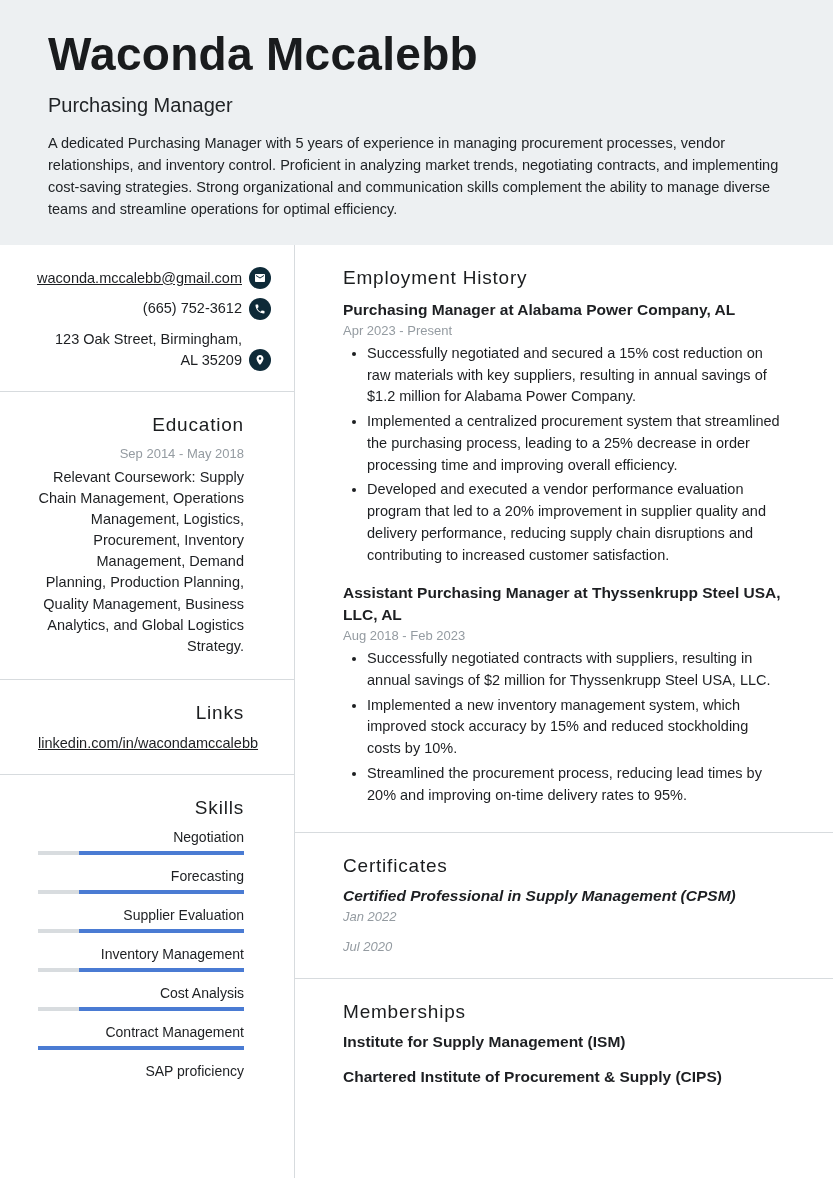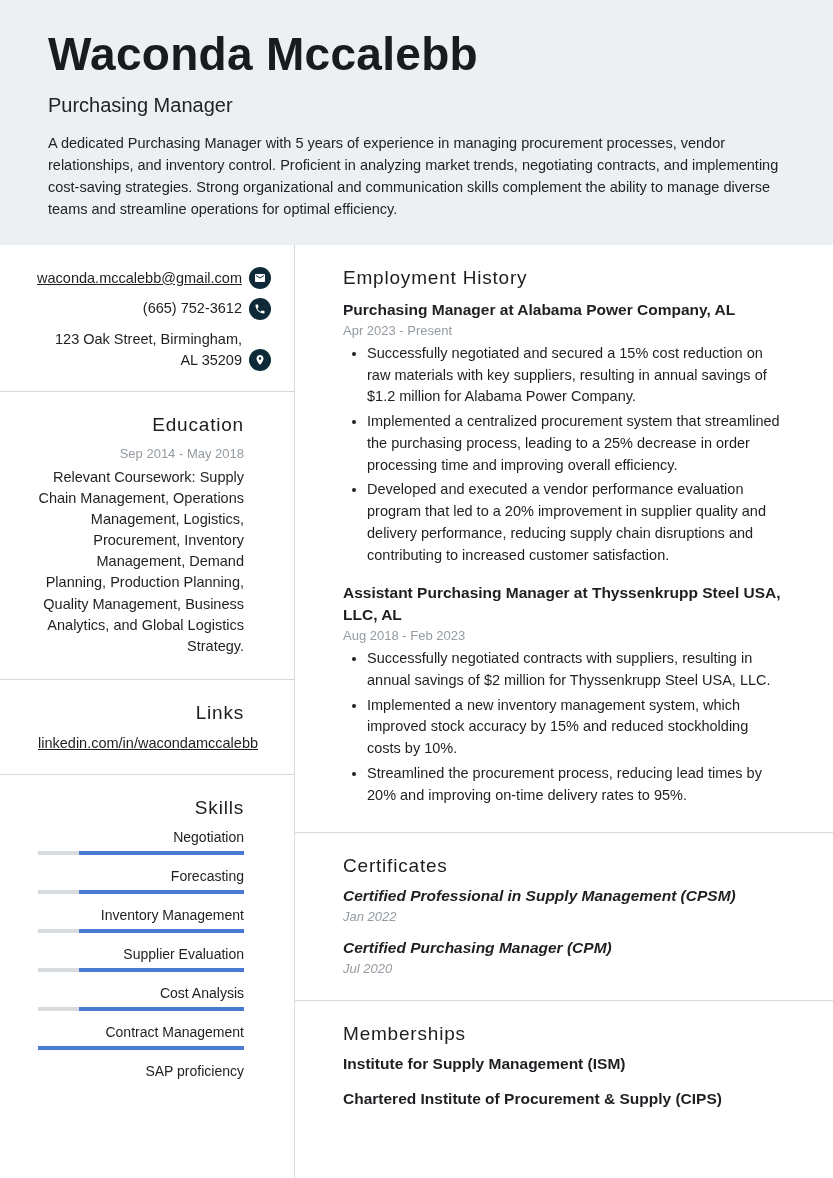--- a/index.html
+++ b/index.html
@@ -158,27 +158,27 @@
               <div class="skill-fill" style="width: 80%;"></div>
             </div>
         </div>
         <div class="skill">
           <div class="skill-label">Forecasting</div>
           <div class="skill-bar">
               <div class="skill-fill" style="width: 80%;"></div>
             </div>
         </div>
         <div class="skill">
+          <div class="skill-label">Supplier Evaluation</div>
+          <div class="skill-bar">
+              <div class="skill-fill" style="width: 80%;"></div>
+            </div>
+        </div>
+        <div class="skill">
           <div class="skill-label">Inventory Management</div>
-          <div class="skill-bar">
-              <div class="skill-fill" style="width: 80%;"></div>
-            </div>
-        </div>
-        <div class="skill">
-          <div class="skill-label">Supplier Evaluation</div>
           <div class="skill-bar">
               <div class="skill-fill" style="width: 80%;"></div>
             </div>
         </div>
         <div class="skill">
           <div class="skill-label">Cost Analysis</div>
           <div class="skill-bar">
               <div class="skill-fill" style="width: 80%;"></div>
             </div>
         </div>
@@ -222,21 +222,20 @@
         </div>
       </div>
 
       <div class="main-section bordered">
         <h2 class="section-heading">Certificates</h2>
         <div class="cert">
           <div class="cert-title">Certified Professional in Supply Management (CPSM)</div>
           <div class="cert-date">Jan 2022</div>
         </div>
         <div class="cert">
-          <div class="cert-title">Certified Purchasing Manager (CPM)</div>
           <div class="cert-date">Jul 2020</div>
         </div>
       </div>
 
       <div class="main-section">
         <h2 class="section-heading">Memberships</h2>
         <div class="membership">Institute for Supply Management (ISM)</div>
         <div class="membership">Chartered Institute of Procurement &amp; Supply (CIPS)</div>
       </div>
 

